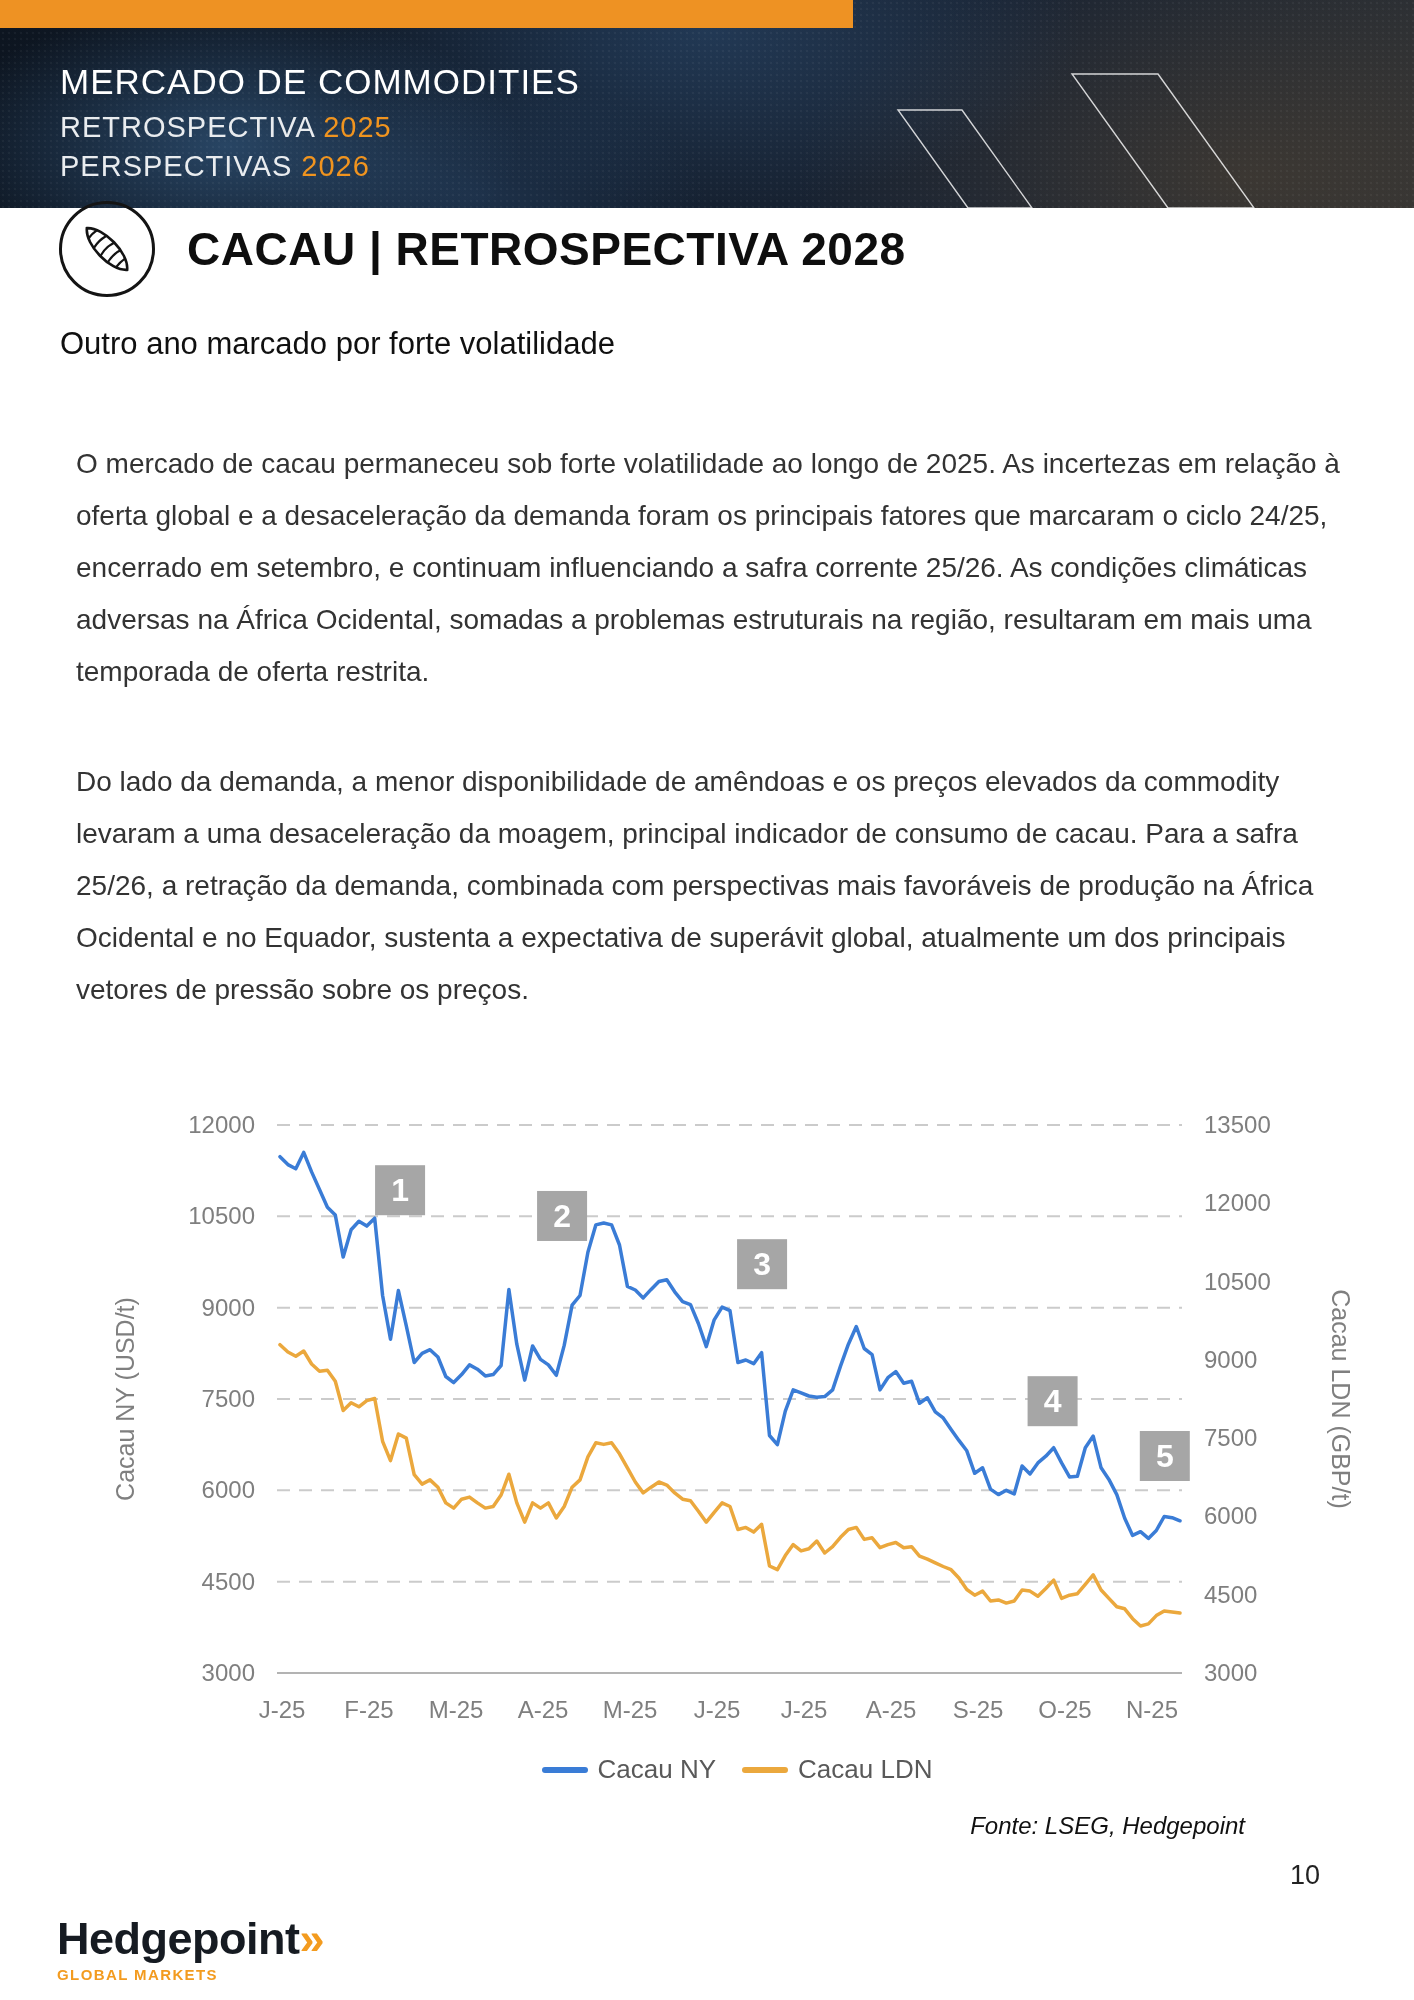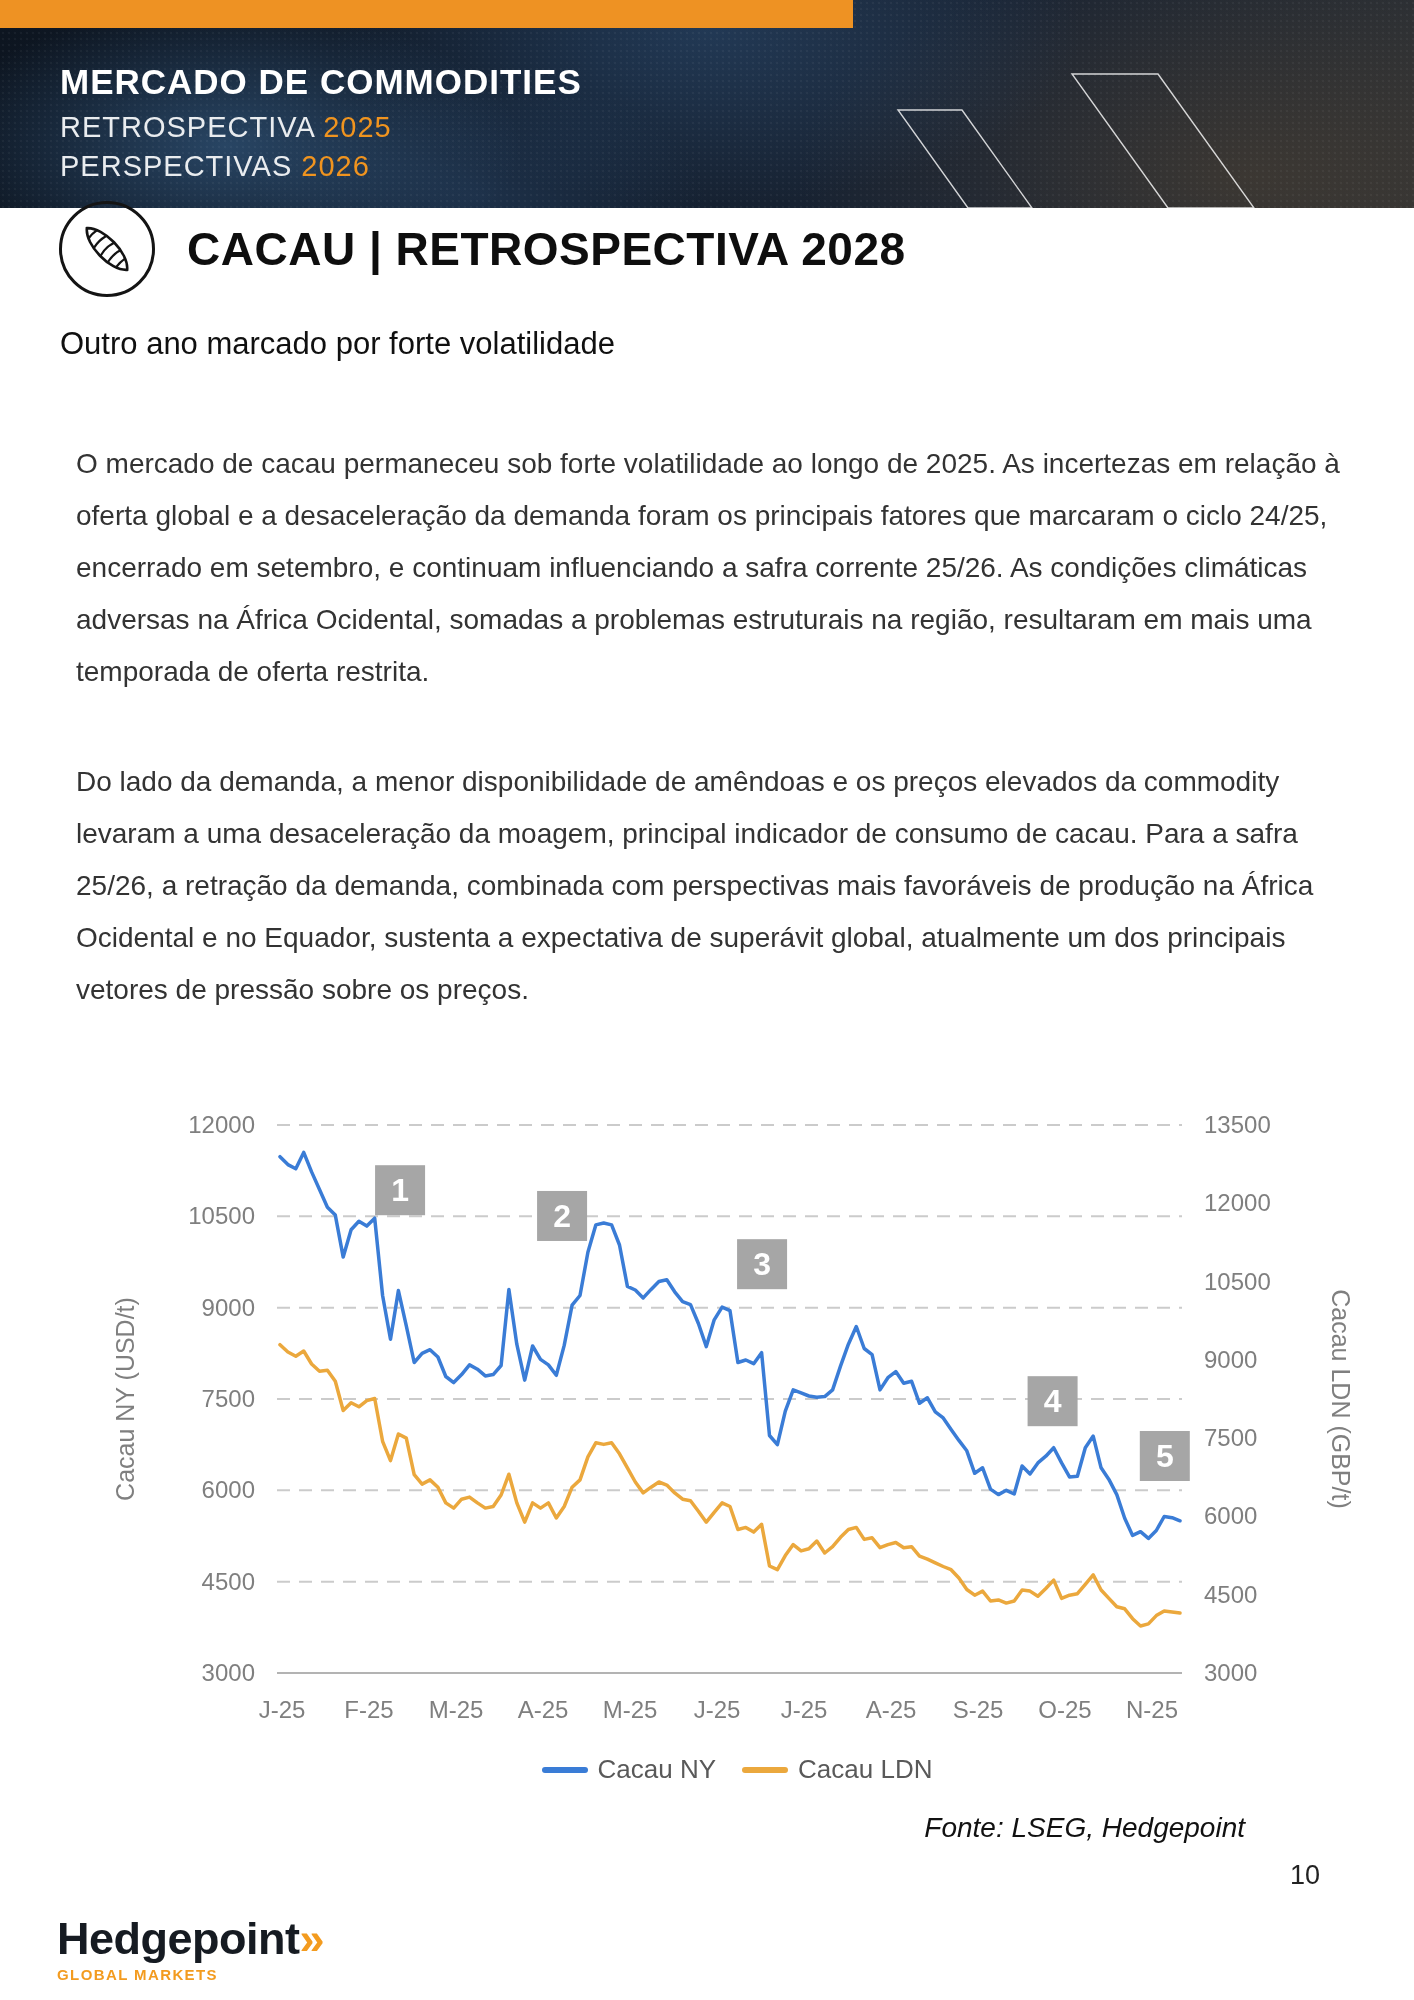--- a/index.html
+++ b/index.html
@@ -11,21 +11,21 @@
     background:
       radial-gradient(ellipse 420px 200px at 16% 70%, rgba(64,112,160,0.50), transparent 70%),
       radial-gradient(ellipse 520px 240px at 50% 15%, rgba(52,92,138,0.40), transparent 72%),
       radial-gradient(ellipse 300px 160px at 34% 95%, rgba(30,50,75,0.9), transparent 75%),
       radial-gradient(ellipse 640px 320px at 88% 85%, rgba(120,88,48,0.28), transparent 70%),
       linear-gradient(100deg,#0d1520 0%,#142030 42%,#1a2433 70%,#2b2f34 100%);}
   .header::after{content:"";position:absolute;inset:0;
       background-image:radial-gradient(rgba(255,255,255,0.045) 1.2px, transparent 1.6px);
       background-size:6px 6px;pointer-events:none;}
   .topbar{position:absolute;left:0;top:0;width:853px;height:28px;background:#EE9223;z-index:3;}
-  .hdr-title{position:absolute;left:60px;top:62px;color:#ffffff;font-size:35px;font-weight:700;
+  .hdr-title{position:absolute;left:60px;top:62px;color:#ffffff;font-size:35px;font-weight:400;
       letter-spacing:1px;z-index:2;}
   .hdr-line{position:absolute;left:60px;color:#e9ecef;font-size:29px;font-weight:300;
       letter-spacing:1px;z-index:2;}
   .hdr-line.l2{top:111px;}
   .hdr-line.l3{top:150px;}
   .hdr-year{color:#F0941F;font-weight:400;}
   .hdr-deco{position:absolute;right:0;top:0;z-index:1;}
 
   
   .section-head{position:absolute;left:57px;top:199px;display:flex;align-items:center;gap:30px;}
@@ -38,21 +38,21 @@
   .body-copy p{margin:0 0 58px 16px;}
 
   
   .chart-wrap{position:absolute;left:90px;top:1080px;width:1250px;height:720px;margin-left:22px;}
   .legend{position:absolute;left:0;right:0;top:674px;display:flex;justify-content:center;
       gap:26px;align-items:center;}
   .legend-item{display:flex;align-items:center;gap:10px;}
   .legend-chip{width:46px;height:6px;border-radius:3px;}
   .legend-label{font-size:26px;color:#595959;}
 
-  .fonte{position:absolute;top:1812px;right:169px;font-size:28px;font-style:italic;color:#111111;}
+  .fonte{position:absolute;top:1812px;right:169px;font-size:24px;font-style:italic;color:#111111;}
   .pagenum{position:absolute;top:1860px;right:94px;font-size:27px;color:#222222;}
 
   
   .logo{position:absolute;left:57px;top:1880px;}
   .logo-main{font-size:45px;font-weight:800;color:#161b22;letter-spacing:-0.5px;line-height:48px;margin-top:35px;}
   .logo-chevron{color:#F39B1F;font-weight:800;}
   .logo-sub{margin-top:3px;font-size:15px;font-weight:700;color:#F39B1F;letter-spacing:1.4px;}
 </style>
 </head>
 <body>

